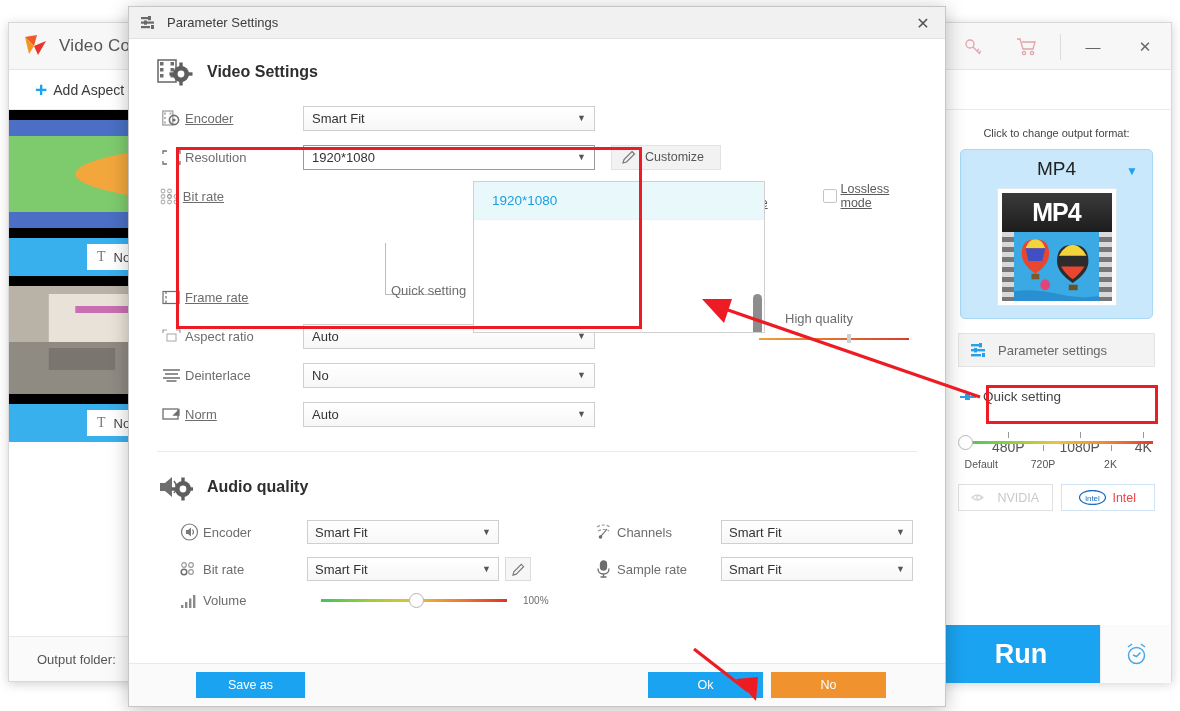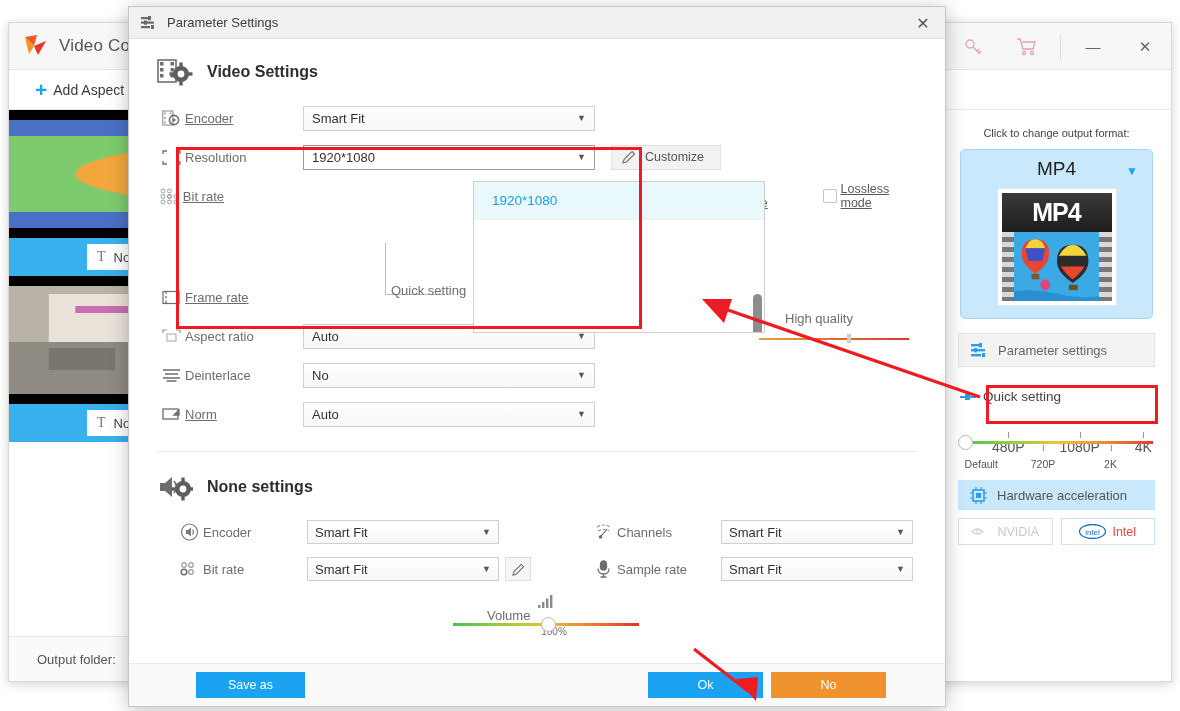--- a/index.html
+++ b/index.html
@@ -176,21 +176,21 @@
   hr.divider{ border:0; border-top:1px solid #ebebeb; margin:22px 0 20px; }
 
   
   .audio-grid{ display:grid; grid-template-columns:auto auto; column-gap:54px; row-gap:9px; }
   .arow{ display:flex; align-items:center; height:28px; }
   .arow .row-label{ width:104px; }
   .acombo{ width:192px; height:24px; border:1px solid #cfcfcf; background:linear-gradient(#fff,#f7f7f7);
     display:flex; align-items:center; padding:0 7px; justify-content:space-between; font-size:13px; color:#333; }
   .pencil-btn{ width:26px; height:24px; border:1px solid #dcdcdc; background:#f6f6f6;
     display:flex; align-items:center; justify-content:center; margin-left:6px; color:#777; }
-  #volume-row{ display:flex; align-items:center; margin-top:9px;flex-direction:column; }
+  #volume-row{ display:flex; align-items:center; margin-top:9px; }
   #vol-track{ width:186px; height:3px; position:relative;
     background:linear-gradient(to right,#3fc45e,#9ccb3c,#e2c23b,#ee7b32,#e23127); }
   #vol-knob{ position:absolute; left:88px; top:-6px; width:15px; height:15px; border-radius:50%;
     background:#fff; border:1px solid #b5b5b5; }
   #vol-pct{ margin-left:16px; font-size:10px; color:#6d6d6d; }
 
   #dlg-footer{
     position:absolute; left:0; right:0; bottom:0; height:43px; background:#fafafa;
     border-top:1px solid #eaeaea; display:flex; align-items:center;
   }
@@ -382,48 +382,47 @@
       <span class="tickmark" style="left:95%; top:18px;"></span>
       <div class="sl-track"></div>
       <div class="sl-knob"></div>
       <span class="tickmark" style="left:43%; top:31px;"></span>
       <span class="tickmark" style="left:78%; top:31px;"></span>
       <span class="tick-bot" style="left:11%;">Default</span>
       <span class="tick-bot" style="left:43%;">720P</span>
       <span class="tick-bot" style="left:78%;">2K</span>
     </div>
 
-    <div id="hw-accel">
-      <svg width="17" height="17" viewBox="0 0 17 17">
-        <rect x="3" y="3" width="11" height="11" fill="none" stroke="#2aa0e8" stroke-width="1.6"></rect>
-        <rect x="6" y="6" width="5" height="5" fill="#2aa0e8"></rect>
-        <g stroke="#2aa0e8" stroke-width="1.2">
-          <path d="M6 0v3M11 0v3M6 14v3M11 14v3M0 6h3M0 11h3M14 6h3M14 11h3"></path>
-        </g>
-      </svg>
-      <span>Hardware acceleration</span>
-    </div>
 
     <div id="gpu-row">
       <div class="gpu-chip gpu-off">
         <svg width="20" height="13" viewBox="0 0 20 13" fill="none" stroke="#d4d4d4" stroke-width="1.2">
           <path d="M1 6.5 q5 -5 11 0 q-6 5 -11 0z"></path>
             <circle cx="8" cy="6.5" r="2.2"></circle>
         </svg>
         <span>NVIDIA</span>
       </div>
       <div class="gpu-chip gpu-on">
         <svg width="27" height="15" viewBox="0 0 27 15">
           <ellipse cx="13.5" cy="7.5" rx="13" ry="7" fill="none" stroke="#1b6ec2" stroke-width="1.3"></ellipse>
           <text x="13.5" y="11" font-size="8" fill="#1b6ec2" text-anchor="middle" font-family="Liberation Sans, sans-serif">intel</text>
         </svg>
         <span>Intel</span>
       </div>
     </div>
 
+    <div id="run-row">
+      <div id="run-button">Run</div>
+      <div id="alarm-button">
+        <svg width="25" height="25" viewBox="0 0 25 25" fill="none" stroke="#4aa8e8" stroke-width="1.5">
+          <circle cx="12.5" cy="13.5" r="8"></circle>
+          <path d="M4 5 l4 -3 M21 5 l-4 -3 M9 13 l3.5 1.5 l4 -4"></path>
+        </svg>
+      </div>
+    </div>
   </div>
 </div>
 
 <div id="dialog">
 
   <div id="dlg-title">
     <svg width="16" height="13" viewBox="0 0 16 13">
       <rect x="0" y="1" width="10" height="2.2" fill="#6a6a6a"></rect>
       <rect x="7" y="0" width="3" height="4.2" fill="#6a6a6a"></rect>
       <rect x="0" y="5.5" width="13" height="2.2" fill="#6a6a6a"></rect>
@@ -614,21 +613,21 @@
         <path d="M17 9 q5 6 0 12" fill="none" stroke="#6e6e6e" stroke-width="1.7"></path>
         <circle cx="26" cy="17" r="8" fill="#5e5e5e"></circle>
           <circle cx="26" cy="17" r="3.4" fill="#fff"></circle>
         <g fill="#5e5e5e">
             <rect x="24.3" y="5.5" width="3.4" height="5"></rect>
             <rect x="24.3" y="23.5" width="3.4" height="5"></rect>
         <rect x="14.5" y="15.3" width="5" height="3.4"></rect>
             <rect x="32.5" y="15.3" width="5" height="3.4"></rect>
           </g>
       </svg>
-      <span class="section-title">None settings</span>
+      <span class="section-title">Audio quality</span>
     </div>
 
     <div class="audio-grid" style="margin-left:18px;">
       <div class="arow">
         <span class="row-icon">
           <svg width="19" height="18" viewBox="0 0 19 18" fill="none" stroke="#7a7a7a" stroke-width="1.2">
             <circle cx="9.5" cy="9" r="8"></circle>
               <path d="M6 7h2l3-2.5v9L8 11H6z" fill="#7a7a7a" stroke="none"></path>
             <path d="M12.5 6.5q2 2.5 0 5"></path>
           </svg>

